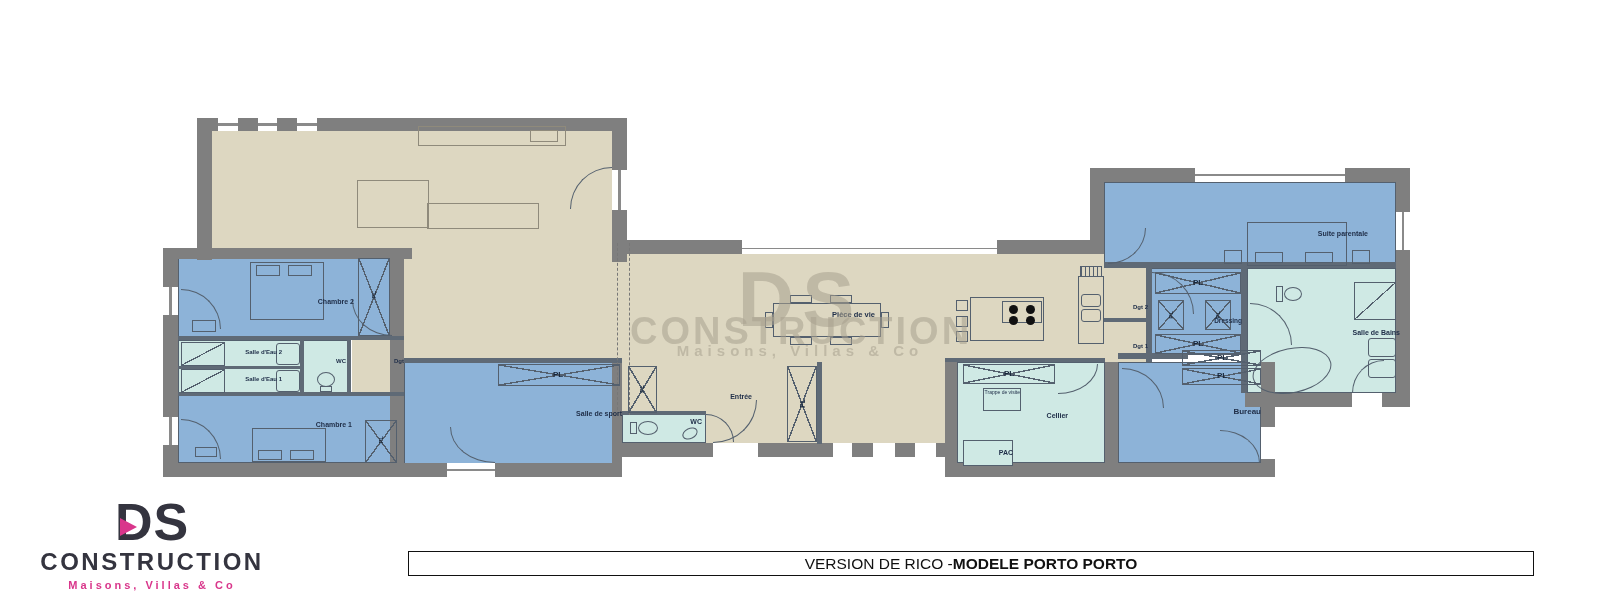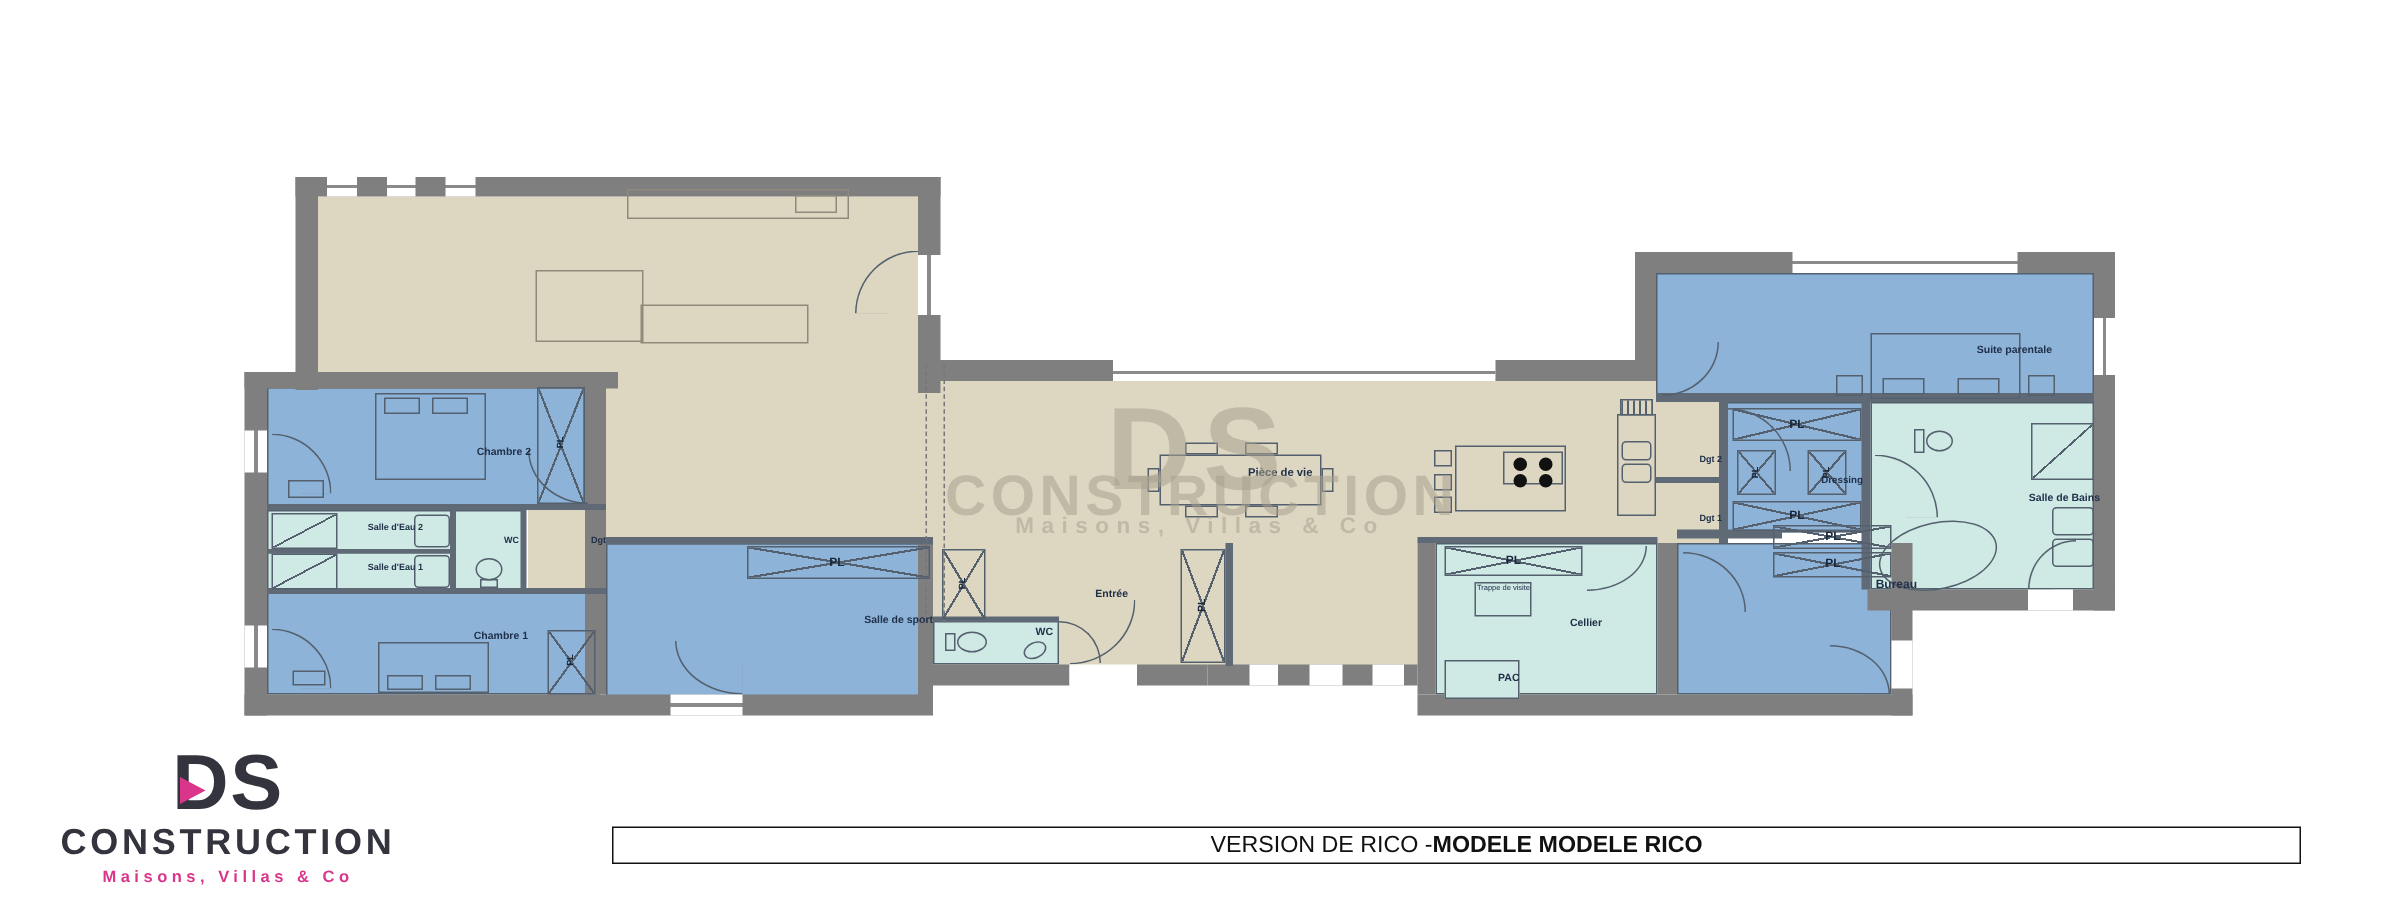--- a/index.html
+++ b/index.html
@@ -247,21 +247,21 @@
   <div class="lbl" style="left:220px;top:349px;width:62px;font-size:6px;">Salle d'Eau 2</div>
   <div class="lbl" style="left:220px;top:376px;width:62px;font-size:6px;">Salle d'Eau 1</div>
   <div class="lbl" style="left:306px;top:358px;width:40px;font-size:6px;">WC</div>
   <div class="lbl" style="left:352px;top:358px;width:52px;font-size:6px;">Dgt</div>
   <div class="lbl" style="left:404px;top:410px;width:218px;font-size:7px;">Salle de sport</div>
   <div class="lbl" style="left:690px;top:393px;width:62px;font-size:7px;">Entrée</div>
   <div class="lbl" style="left:652px;top:418px;width:50px;font-size:7px;">WC</div>
   <div class="lbl" style="left:780px;top:311px;width:95px;font-size:7.5px;">Pièce de vie</div>
   <div class="lbl" style="left:998px;top:412px;width:70px;font-size:7px;">Cellier</div>
   <div class="lbl" style="left:963px;top:449px;width:50px;font-size:7px;">PAC</div>
-  <div class="lbl" style="left:1118px;top:385px;width:160px;font-size:8px;">Bureau</div>
+  <div class="lbl" style="left:1118px;top:407px;width:143px;font-size:8px;">Bureau</div>
   <div class="lbl" style="left:1104px;top:304px;width:44px;font-size:6px;">Dgt 2</div>
   <div class="lbl" style="left:1104px;top:343px;width:44px;font-size:6px;">Dgt 1</div>
   <div class="lbl" style="left:1152px;top:317px;width:90px;font-size:6.5px;">Dressing</div>
   <div class="lbl" style="left:1228px;top:230px;width:140px;font-size:7px;">Suite parentale</div>
   <div class="lbl" style="left:1280px;top:329px;width:120px;font-size:7px;">Salle de Bains</div>
 
   <div class="wm" style="left:690px;top:260px;width:220px;font-size:78px;font-weight:700;letter-spacing:8px;">DS</div>
   <div class="wm" style="left:630px;top:312px;width:340px;font-size:38px;font-weight:600;letter-spacing:3px;">CONSTRUCTION</div>
   <div class="wm" style="left:660px;top:343px;width:280px;font-size:15px;font-weight:600;letter-spacing:5px;">Maisons, Villas &amp; Co</div>
 
@@ -269,16 +269,16 @@
     <div class="mono">
       <span>DS</span>
       <span class="tri"></span>
     </div>
     <div class="comp">CONSTRUCTION</div>
     <div class="tag">Maisons, Villas &amp; Co</div>
   </div>
 
   <div id="titlebar">
     <span>VERSION DE RICO - </span>
-    <b>MODELE MODELE RICO</b>
+    <b>MODELE PORTO PORTO</b>
   </div>
 
 </div>
 
 </body></html>

